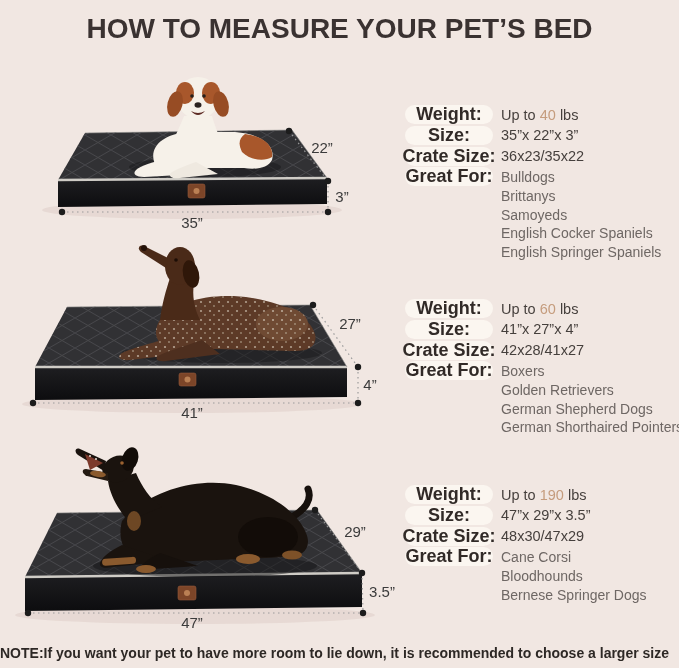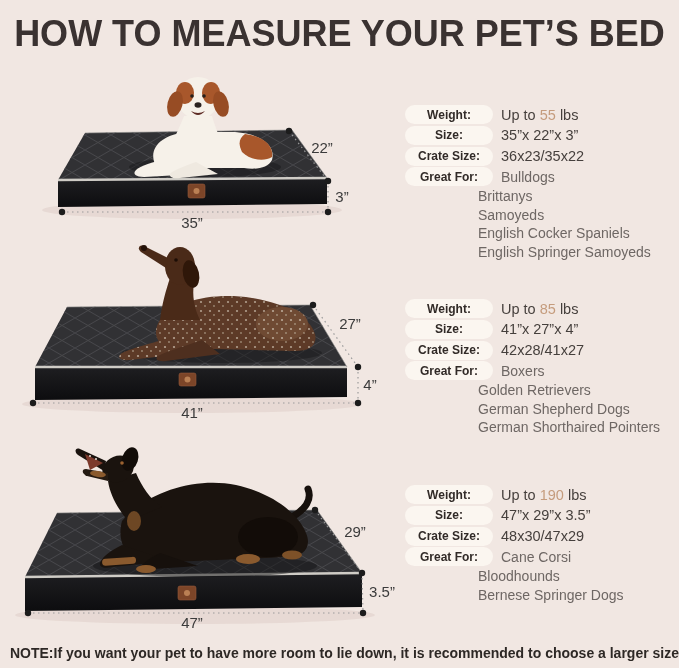--- a/index.html
+++ b/index.html
@@ -3,45 +3,45 @@
 <meta charset="utf-8">
 <style>
   html,body{margin:0;padding:0;background:#ffffff;}
   .canvas{
     position:relative;width:679px;height:668px;overflow:hidden;
     background:#f1e7e2;
     font-family:"Liberation Sans",sans-serif;
   }
   .title{
     position:absolute;top:13px;left:0;width:100%;text-align:center;
-    font-size:36px;font-weight:800;letter-spacing:0px;color:#3a3231;white-space:nowrap;
+    font-size:28px;font-weight:800;letter-spacing:0px;color:#3a3231;white-space:nowrap;
   }
   .bed-svg{position:absolute;}
   #bed1{left:20px;top:60px;}
   #bed2{left:10px;top:228px;}
   #bed3{left:10px;top:425px;}
 
   .specs{position:absolute;left:405px;width:270px;}
   #specs-1{top:107px;}
   #specs-2{top:301px;}
   #specs-3{top:487px;}
   .spec-row{display:flex;align-items:center;height:15.5px;margin-bottom:5.2px;}
   .breed-row{display:flex;align-items:center;height:13.3px;margin-bottom:5.2px;}
   .pill{
     flex:0 0 88px;width:88px;height:19px;border-radius:9.5px;background:#fbf6f0;
     display:flex;align-items:center;justify-content:center;
-    font-size:12px;font-weight:bold;color:#312a27;white-space:nowrap;
+    font-size:18px;font-weight:bold;color:#312a27;white-space:nowrap;
   }
   .val{margin-left:8px;font-size:14.5px;color:#453f3c;white-space:nowrap;}
   .accent{color:#c59c7d;}
   .breed{font-size:14px;color:#6e6764;white-space:nowrap;}
   .breed-first{margin-left:8px;}
-  .breed-indent{margin-left:73px;}
+  .breed-indent{margin-left:96px;}
   .note{
-    position:absolute;top:645px;left:0;width:100%;text-align:right;
+    position:absolute;top:645px;left:0;width:100%;text-align:left;
     font-size:14px;font-weight:bold;color:#2d2825;white-space:nowrap;
   }
   .dim{font-size:15px;fill:#3b3b3b;font-family:"Liberation Sans",sans-serif;}
   .mline{stroke:#9b9b9b;stroke-width:1.2;stroke-dasharray:1.5 3.5;fill:none;}
   .mdot{fill:#1c1c1c;}
 </style>
 </head>
 <body>
 
 <div class="canvas">
@@ -194,21 +194,21 @@
       <circle class="mdot" cx="18" cy="188" r="3.2"></circle>
       <text class="dim" x="345" y="112" text-anchor="middle">29”</text>
       <text class="dim" x="372" y="172" text-anchor="middle">3.5”</text>
       <text class="dim" x="182" y="203" text-anchor="middle">47”</text>
     </g>
   </svg>
 
   <div class="specs" id="specs-1">
     <div class="spec-row">
       <span class="pill">Weight:</span>
-      <span class="val"><span>Up to</span>&nbsp;<span class="accent">55</span>&nbsp;<span>lbs</span></span>
+      <span class="val"><span>Up to</span>&nbsp;<span class="accent">40</span>&nbsp;<span>lbs</span></span>
     </div>
     <div class="spec-row">
       <span class="pill">Size:</span>
       <span class="val">35”x 22”x 3”</span>
     </div>
     <div class="spec-row">
       <span class="pill">Crate Size:</span>
       <span class="val">36x23/35x22</span>
     </div>
     <div class="spec-row">
@@ -218,28 +218,28 @@
     <div class="breed-row">
         <span class="breed breed-indent">Brittanys</span>
       </div>
     <div class="breed-row">
         <span class="breed breed-indent">Samoyeds</span>
       </div>
     <div class="breed-row">
         <span class="breed breed-indent">English Cocker Spaniels</span>
       </div>
     <div class="breed-row">
-        <span class="breed breed-indent">English Springer Samoyeds</span>
+        <span class="breed breed-indent">English Springer Spaniels</span>
       </div>
   </div>
 
   <div class="specs" id="specs-2">
     <div class="spec-row">
       <span class="pill">Weight:</span>
-      <span class="val"><span>Up to</span>&nbsp;<span class="accent">85</span>&nbsp;<span>lbs</span></span>
+      <span class="val"><span>Up to</span>&nbsp;<span class="accent">60</span>&nbsp;<span>lbs</span></span>
     </div>
     <div class="spec-row">
       <span class="pill">Size:</span>
       <span class="val">41”x 27”x 4”</span>
     </div>
     <div class="spec-row">
       <span class="pill">Crate Size:</span>
       <span class="val">42x28/41x27</span>
     </div>
     <div class="spec-row">

